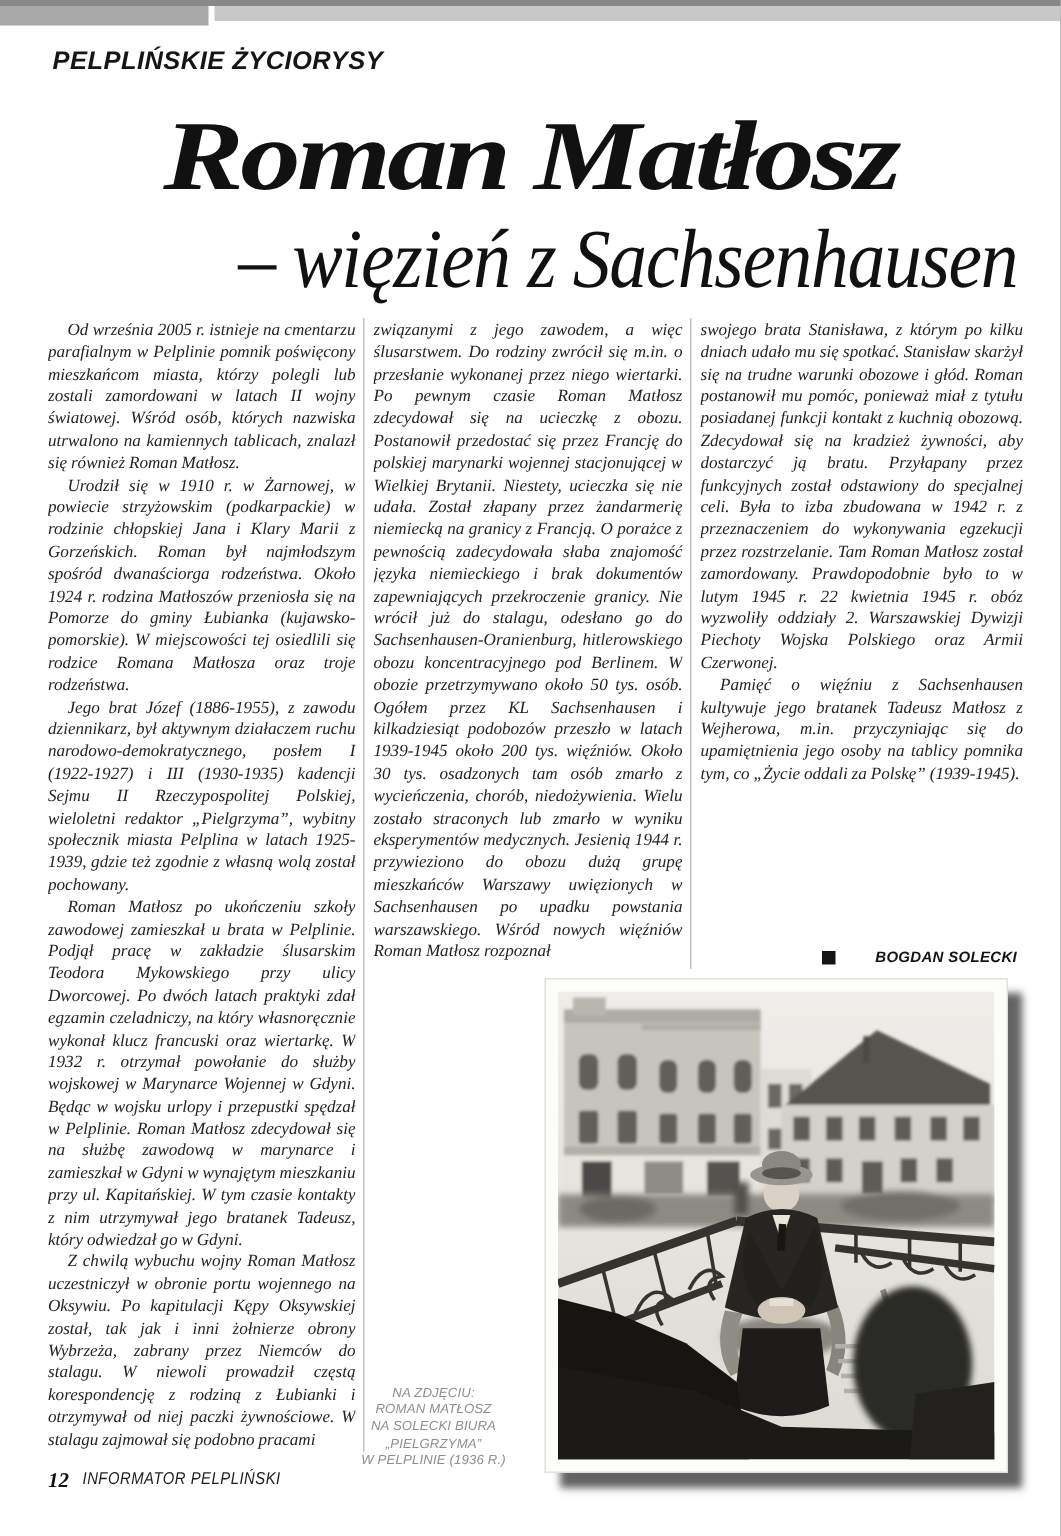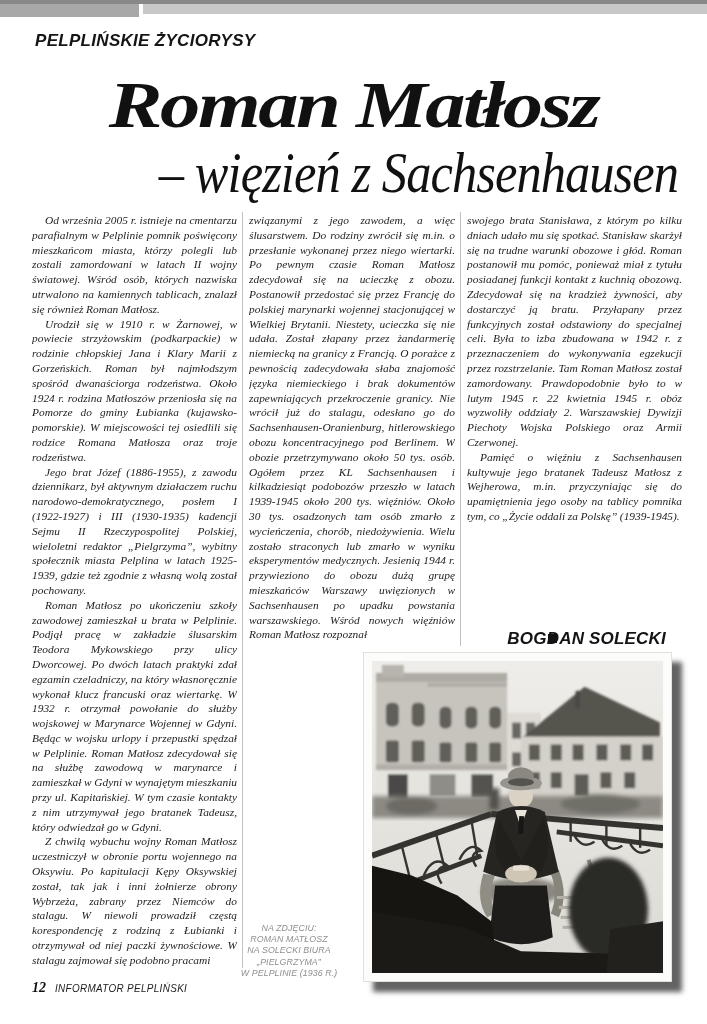--- a/index.html
+++ b/index.html
@@ -37,39 +37,39 @@
   .col-2 { left:249px; width:206px; height:437px; }
   .col-3 { left:467px; width:215px; height:420px; }
   .vrule { position:absolute; width:1px; background:#c2c2c2; }
   .vrule-a { left:242px; top:208px; height:756px; }
   .vrule-b { left:460px; top:208px; height:434px; }
   .byline {
     position:absolute; left:467px; top:627px; width:215px; height:16px;
   }
   .byline-square { position:absolute; left:81px; top:3px; width:9px; height:9px; background:#141414; }
   .byline-name {
-    position:absolute; right:16px; top:0;
+    position:absolute; right:4px; top:0;
     font-family:"Liberation Sans", sans-serif; font-weight:bold;
-    font-size:17px; line-height:15px; letter-spacing:0.2px; color:#141414;
+    font-size:10px; line-height:15px; letter-spacing:0.2px; color:#141414;
   }
   .photo-caption {
     position:absolute; left:218px; top:919px; width:142px;
     text-align:center; color:#8e8e8e;
     font-family:"Liberation Sans", sans-serif;
     font-size:8.8px; line-height:11.2px; letter-spacing:0.1px;
   }
   .photo-caption div { white-space:nowrap; }
   .photo-frame {
     position:absolute; left:363px; top:648px; width:309px; height:330px;
     background:#fcfcfa; padding:8px; border:1px solid #e0e0dc;
     box-shadow:10px 10px 5px rgba(72,72,72,0.85);
   }
   .photo-frame svg { display:block; width:100%; height:100%; }
   .footer {
-    position:absolute; left:32px; top:976px; display:flex; align-items:center;
+    position:absolute; left:32px; top:976px; display:flex; align-items:flex-start;
   }
   .footer .pagenum { font-weight:bold; font-size:14px; color:#111; }
   .footer .pubname {
     display:inline-block; margin-left:9px;
     font-family:"Liberation Sans", sans-serif; font-size:11.5px; color:#1c1c1c;
     letter-spacing:0.4px; transform:scaleX(0.86); transform-origin:left center;
   }
 </style>
 </head>
 <body>

